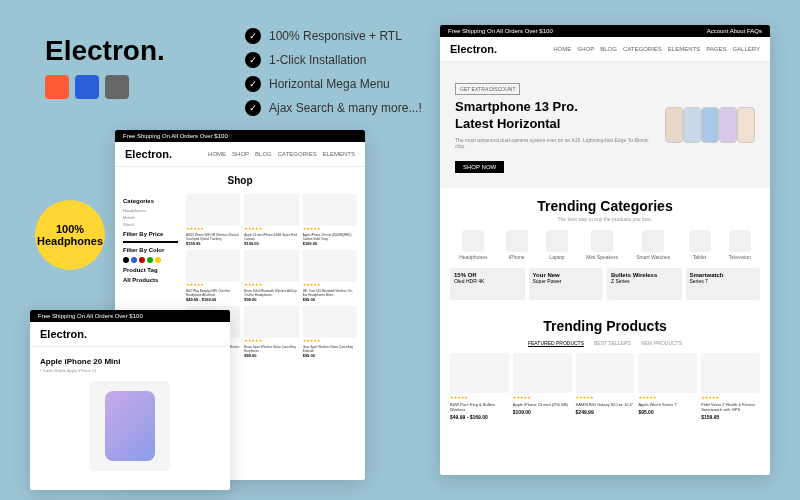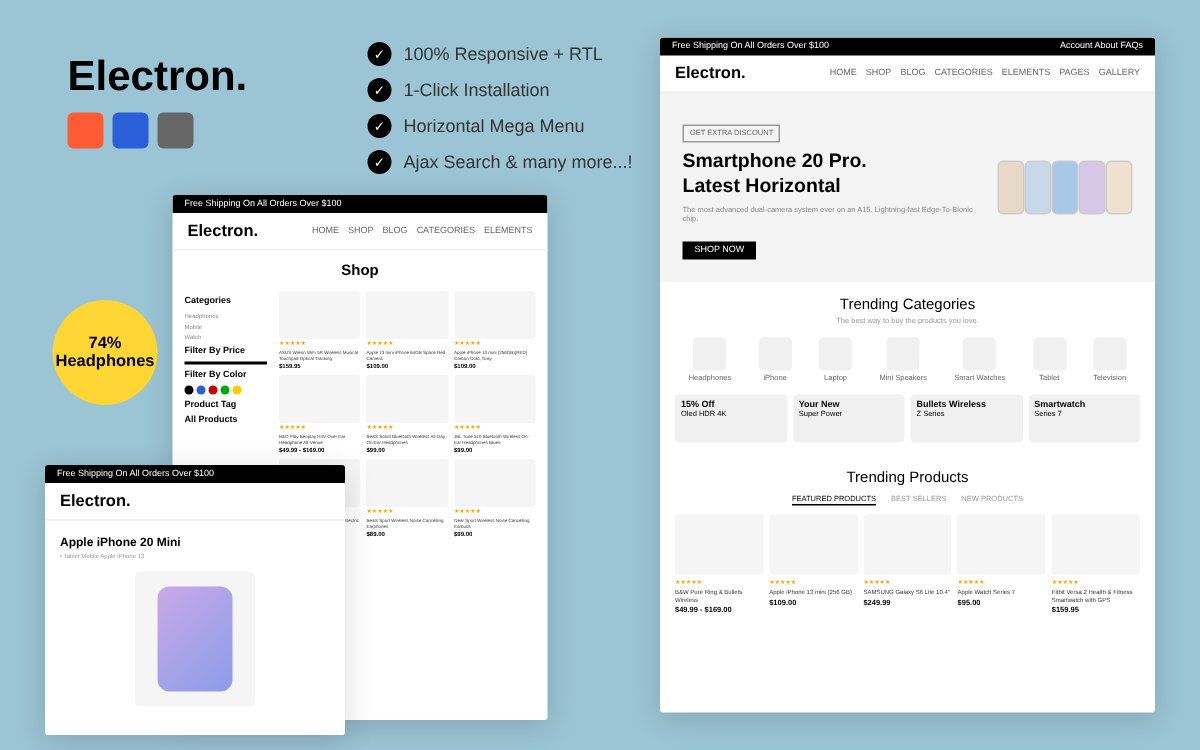--- a/index.html
+++ b/index.html
@@ -20,21 +20,21 @@
 .navbar{padding:6px 10px;display:flex;align-items:center;gap:10px;border-bottom:1px solid #eee}
 .logo{font-size:11px;font-weight:bold}
 .nav-links{display:flex;gap:6px;font-size:6px;color:#666;margin-left:auto}
 .hero{background:#f4f4f4;padding:15px;display:flex;align-items:center;gap:10px}
 .hero-text{flex:1}
 .hero-badge{font-size:5px;border:1px solid #999;padding:2px 4px;display:inline-block;color:#666}
 .hero-title{font-size:13px;font-weight:bold;margin:4px 0;line-height:1.3}
 .hero-btn{font-size:6px;background:#000;color:#fff;padding:3px 8px;display:inline-block;border:none}
 .phones{display:flex;gap:-3px}
 .phone{width:18px;height:36px;border-radius:4px;border:1px solid #ccc}
-.section-title{text-align:center;font-size:10px;font-weight:normal;margin:10px 0 2px}
+.section-title{text-align:center;font-size:14px;font-weight:bold;margin:10px 0 2px}
 .section-sub{text-align:center;font-size:5px;color:#999;margin-bottom:8px}
 .cat-row{display:flex;justify-content:space-around;padding:0 10px}
 .cat{display:flex;flex-direction:column;align-items:center;gap:2px}
 .cat-img{width:22px;height:22px;background:#f0f0f0;border-radius:3px}
 .cat-name{font-size:5px;color:#666}
 .promo-row{display:flex;gap:4px;padding:8px 10px}
 .promo{flex:1;height:32px;background:#f0f0f0;border-radius:3px;padding:4px;font-size:5px}
 .promo-title{font-weight:bold;font-size:6px}
 .prod-tabs{display:flex;justify-content:center;gap:10px;font-size:5px;color:#999;margin:6px 0}
 .prod-tabs span:first-child{color:#000;border-bottom:1px solid #000}
@@ -66,21 +66,21 @@
 <body>
 
 <div class="brand">Electron.</div>
 <div class="icons-row">
   <div class="icon-box ic1"></div>
   <div class="icon-box ic2"></div>
   <div class="icon-box ic3"></div>
 </div>
 
 <div class="badge-yellow">
-  <span>74%</span>
+  <span>100%</span>
   <span>Headphones</span>
 </div>
 
 <div class="features">
   <div class="feat">
       <span class="check">✓</span>
       <span>100% Responsive + RTL</span>
     </div>
   <div class="feat">
       <span class="check">✓</span>
@@ -109,21 +109,21 @@
       <span>BLOG</span>
       <span>CATEGORIES</span>
       <span>ELEMENTS</span>
       <span>PAGES</span>
       <span>GALLERY</span>
     </div>
   </div>
   <div class="hero">
     <div class="hero-text">
       <span class="hero-badge">GET EXTRA DISCOUNT</span>
-      <div class="hero-title"><span>Smartphone 20 Pro.</span><br><span>Latest Horizontal</span></div>
+      <div class="hero-title"><span>Smartphone 13 Pro.</span><br><span>Latest Horizontal</span></div>
       <div style="font-size:5px;color:#888;margin-bottom:6px">The most advanced dual-camera system ever on an A15. Lightning-fast Edge-To-Bionic chip.</div>
       <button class="hero-btn">SHOP NOW</button>
     </div>
     <div class="phones">
       <div class="phone" style="background:#e8d8c8"></div>
         <div class="phone" style="background:#c8d8e8"></div>
         <div class="phone" style="background:#a8c8e8"></div>
         <div class="phone" style="background:#d8c8e8"></div>
         <div class="phone" style="background:#f0e0d0"></div>
     </div>

